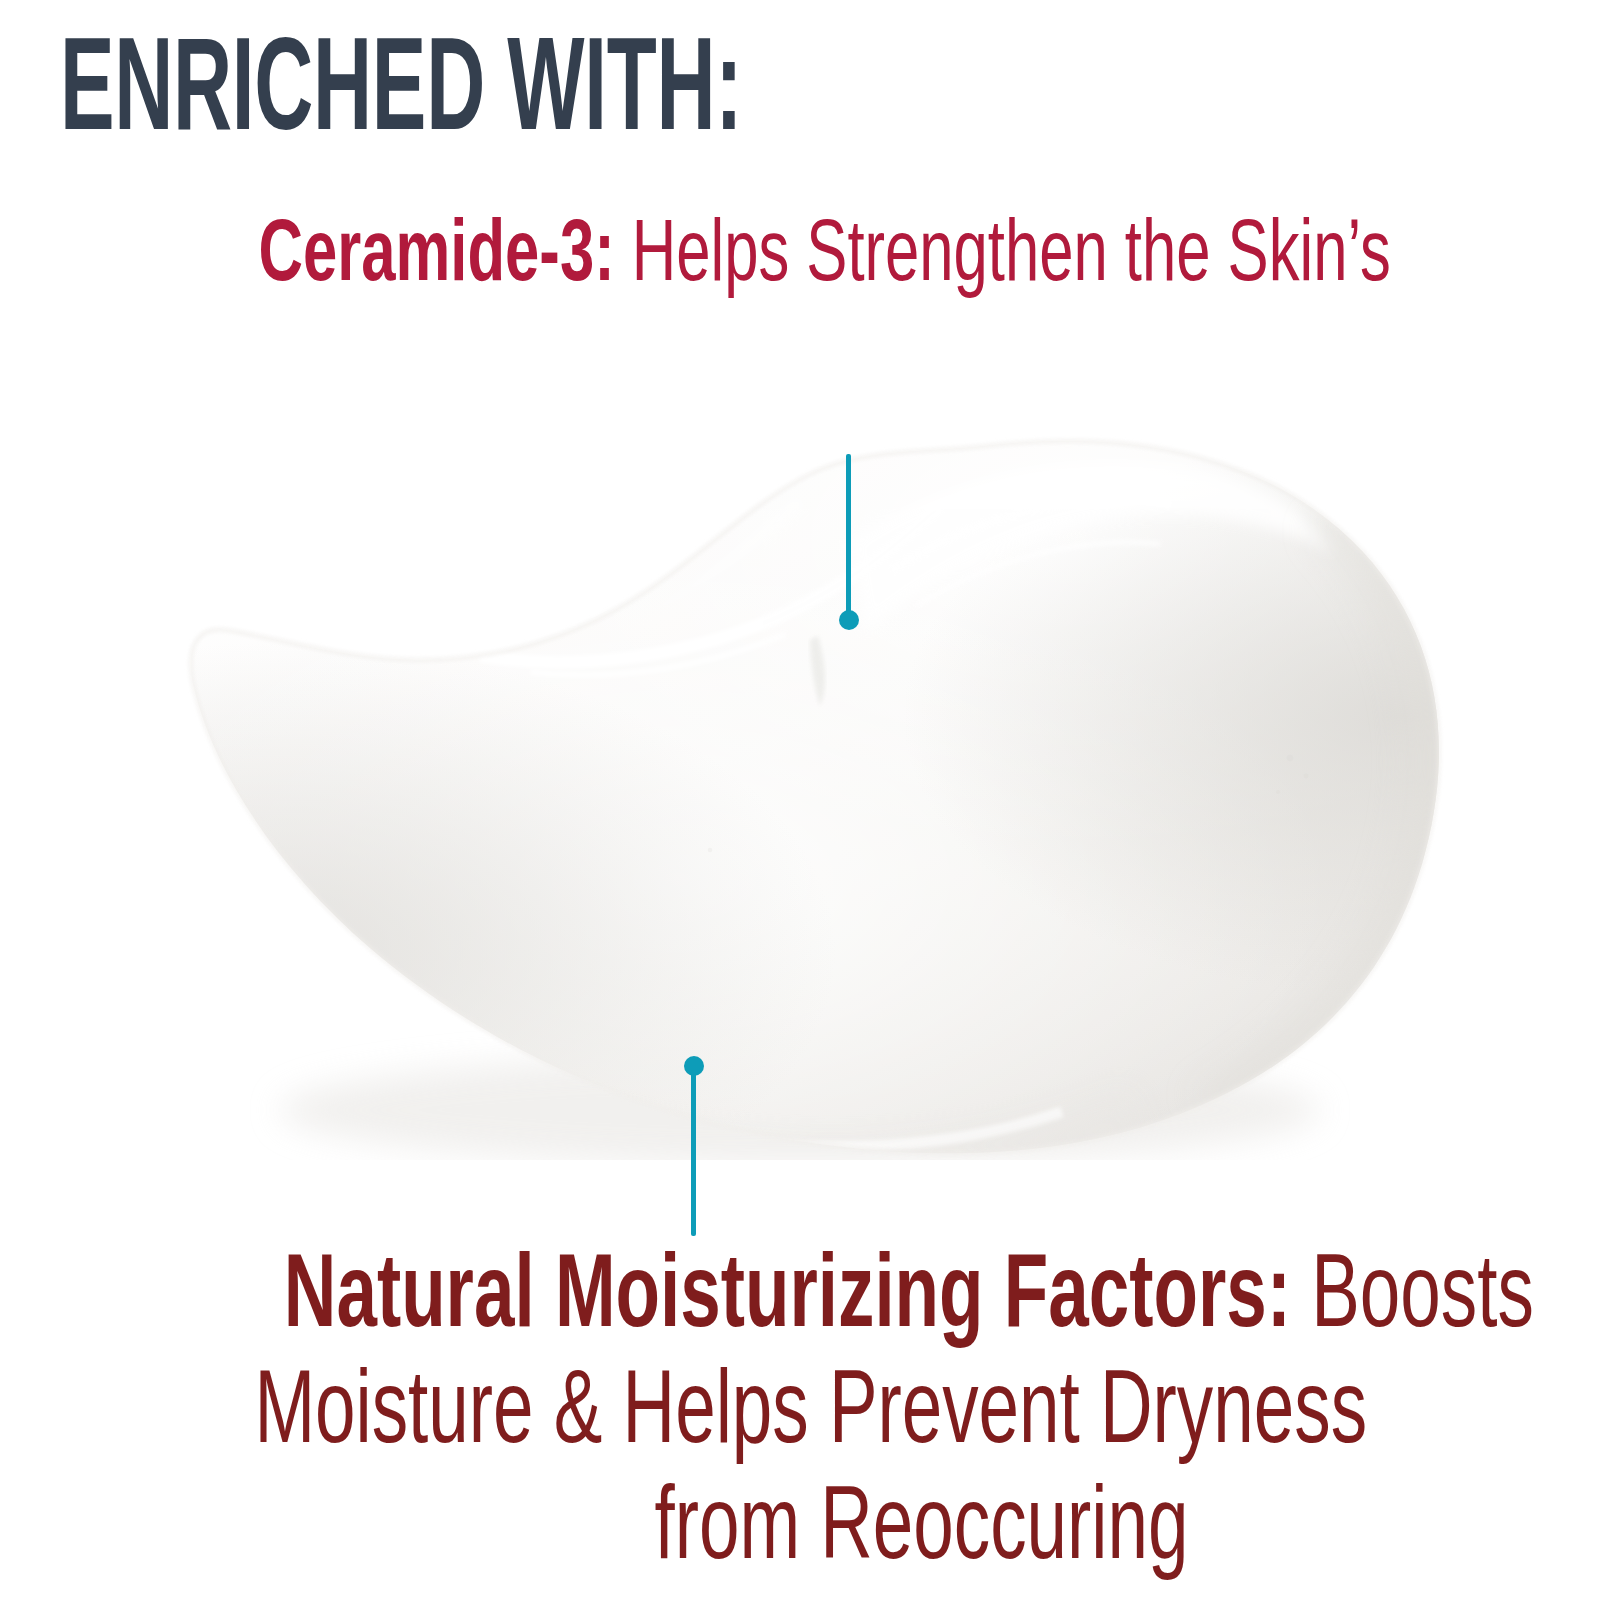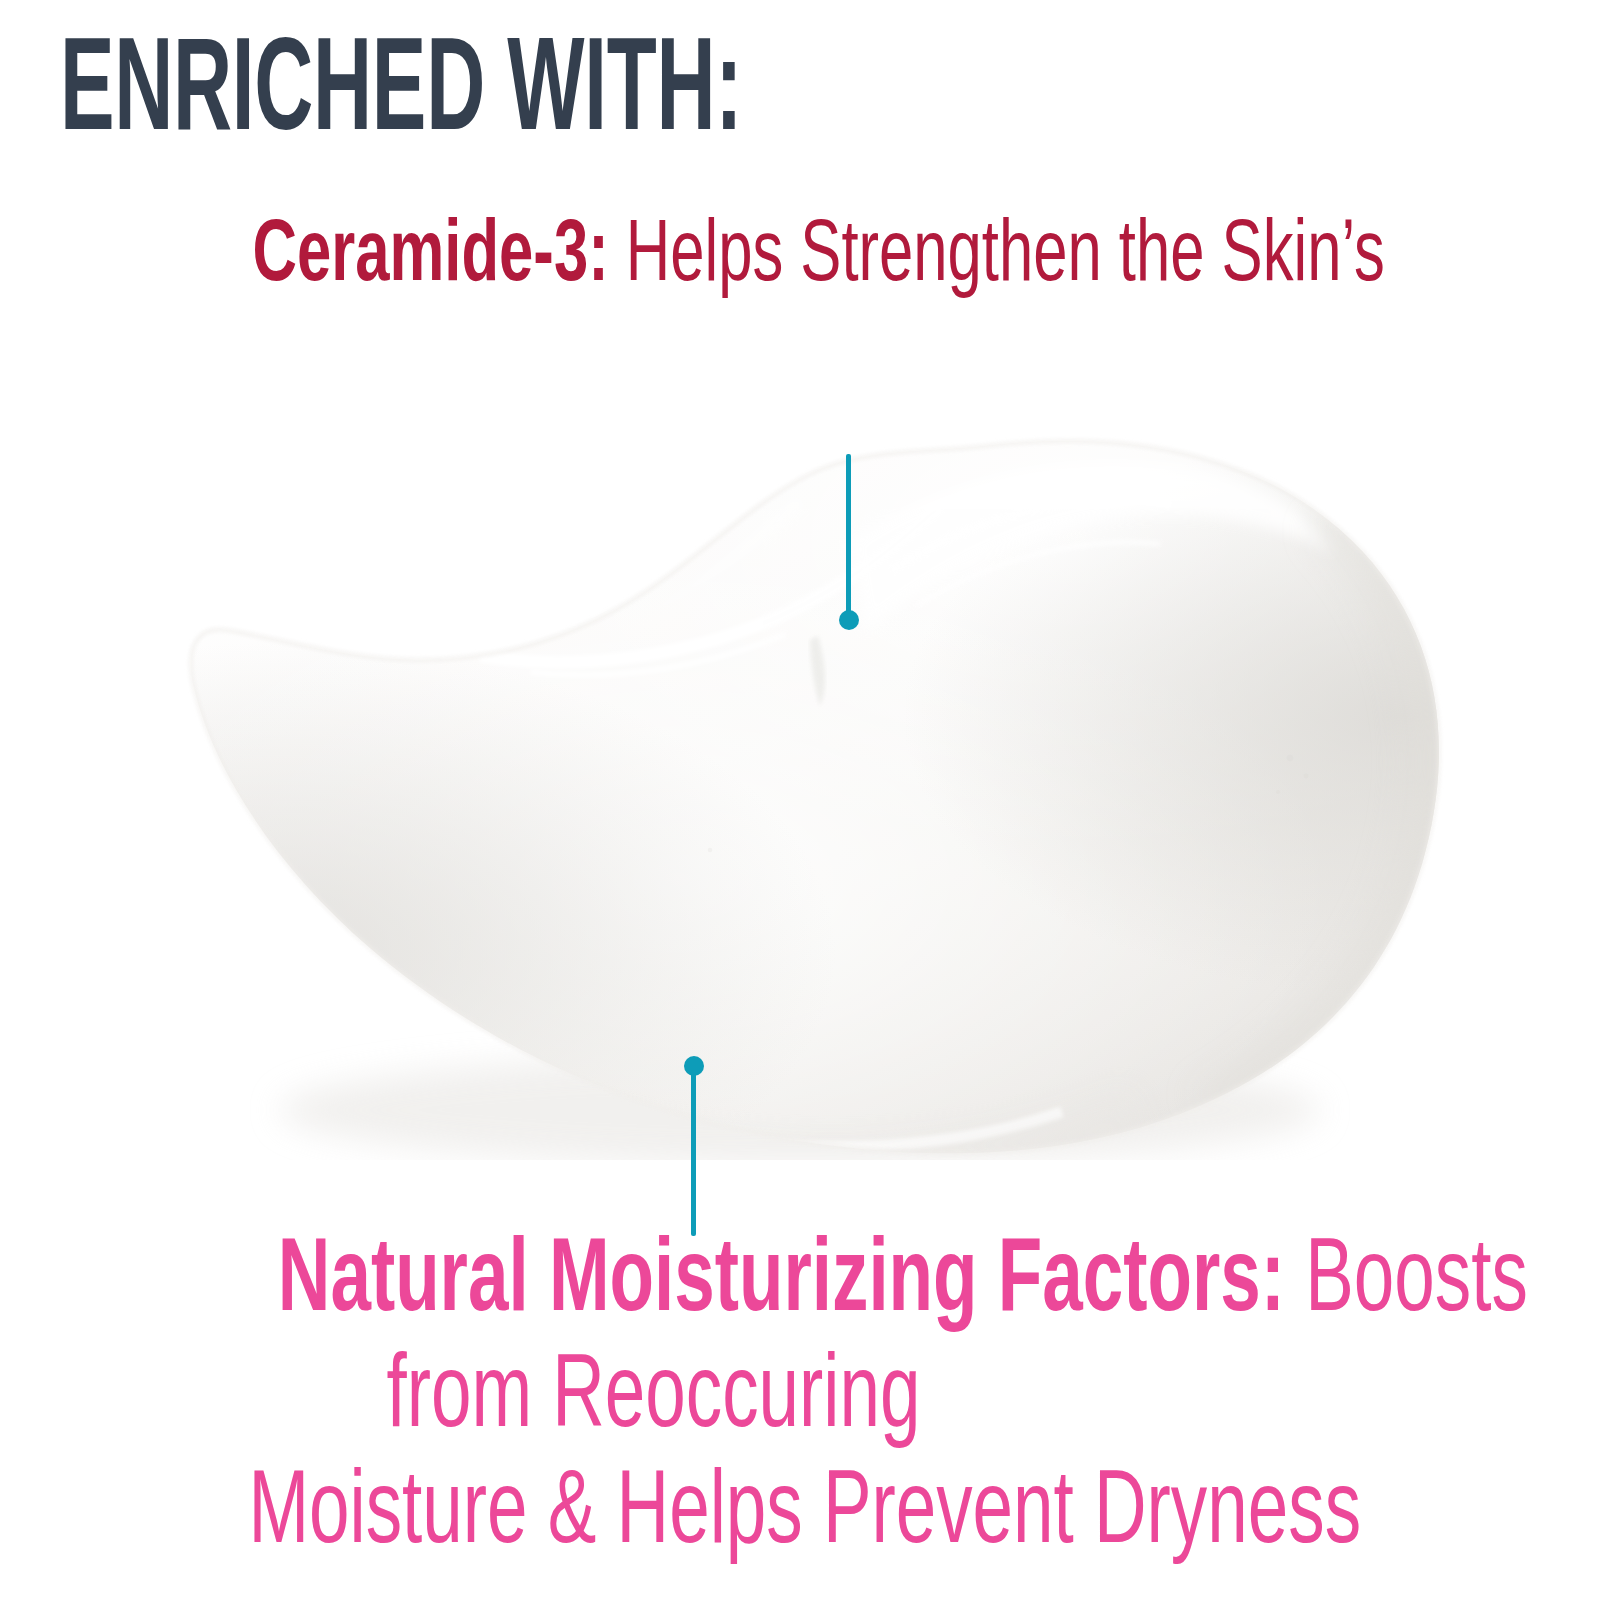--- a/index.html
+++ b/index.html
@@ -35,23 +35,23 @@
     letter-spacing: -0.5px;
     transform: scaleX(0.62);
     transform-origin: left top;
     white-space: nowrap;
     -webkit-font-smoothing: antialiased;
   }
 
   
   .callout {
     position: absolute;
-    left: 10px;
+    left: 16px;
     width: 1287px;
-    text-align: center;
+    text-align: right;
     color: #b11a3c;
     font-family: "Liberation Sans Narrow", "Liberation Sans", sans-serif;
   }
   .callout .line {
     display: block;
     white-space: nowrap;
   }
   .callout .inner {
     display: inline-block;
     transform: scaleX(0.70);
@@ -264,31 +264,31 @@
   </div>
 
   <div id="callout-top" class="callout" style="color: rgb(177, 26, 60);">
     <span class="line">
       <span class="inner">
         <span class="bold">Ceramide-3:</span><span class="reg"> Helps Strengthen the Skin’s</span>
       </span>
     </span>
   </div>
 
-  <div id="callout-bottom" class="callout" style="color: #ec4899;">
+  <div id="callout-bottom" class="callout" style="color: #7f1d1d; margin-top: 16px;">
     <span class="line">
       <span class="inner">
         <span class="bold">Natural Moisturizing Factors:</span><span class="reg"> Boosts</span>
       </span>
     </span>
     <span class="line">
       <span class="inner">
+        <span class="reg">Moisture &amp; Helps Prevent Dryness</span>
+      </span>
+    </span>
+    <span class="line">
+      <span class="inner">
         <span class="reg">from Reoccuring</span>
       </span>
     </span>
-    <span class="line">
-      <span class="inner">
-        <span class="reg">Moisture &amp; Helps Prevent Dryness</span>
-      </span>
-    </span>
   </div>
 
 </div>
 
 </body></html>

